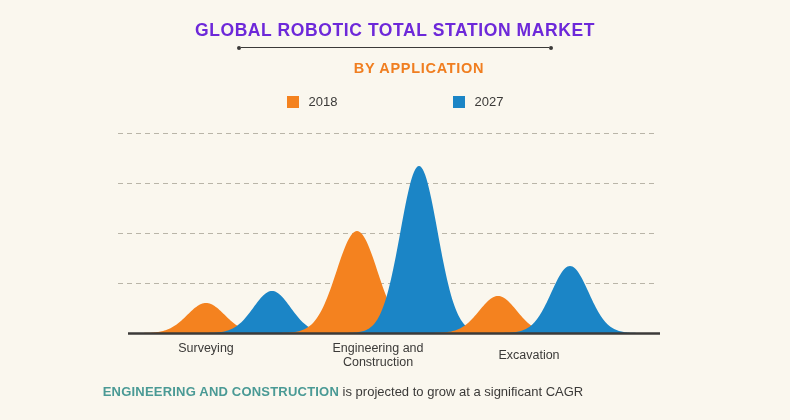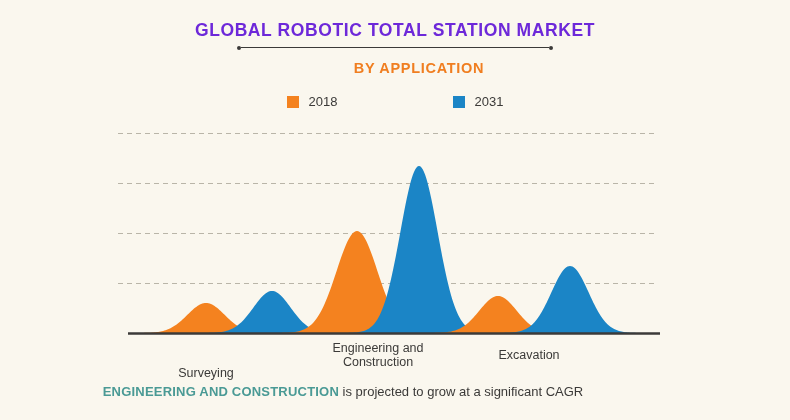--- a/index.html
+++ b/index.html
@@ -158,21 +158,21 @@
 
   <div class="subtitle" style="color: rgb(240, 126, 32);">BY APPLICATION</div>
 
   <div class="legend">
     <div class="legend-item">
       <span class="legend-swatch" style="background: rgb(244, 130, 31);"></span>
       <span class="legend-label">2018</span>
     </div>
     <div class="legend-item">
       <span class="legend-swatch" style="background: rgb(27, 133, 198);"></span>
-      <span class="legend-label">2031</span>
+      <span class="legend-label">2027</span>
     </div>
   </div>
 
   <svg class="plot" viewBox="0 0 790 420" width="790" height="420" preserveAspectRatio="none">
     <g id="gridlines-group">
         <line x1="118" x2="658" y1="283.5" y2="283.5" stroke="#b9b5a8" stroke-width="1" stroke-dasharray="5 4"></line>
         <line x1="118" x2="658" y1="233.5" y2="233.5" stroke="#b9b5a8" stroke-width="1" stroke-dasharray="5 4"></line>
         <line x1="118" x2="658" y1="183.5" y2="183.5" stroke="#b9b5a8" stroke-width="1" stroke-dasharray="5 4"></line>
         <line x1="118" x2="658" y1="133.5" y2="133.5" stroke="#b9b5a8" stroke-width="1" stroke-dasharray="5 4"></line>
       </g>
@@ -181,21 +181,21 @@
         <path d="M198.50 332.98 L199.72 332.98 L200.95 332.97 L202.18 332.96 L203.40 332.95 L204.63 332.94 L205.85 332.92 L207.07 332.91 L208.30 332.88 L209.53 332.85 L210.75 332.81 L211.97 332.77 L213.20 332.72 L214.43 332.65 L215.65 332.57 L216.88 332.48 L218.10 332.37 L219.32 332.24 L220.55 332.08 L221.78 331.90 L223.00 331.69 L224.22 331.45 L225.45 331.17 L226.68 330.84 L227.90 330.47 L229.13 330.05 L230.35 329.58 L231.57 329.04 L232.80 328.44 L234.03 327.77 L235.25 327.04 L236.47 326.22 L237.70 325.33 L238.93 324.36 L240.15 323.31 L241.38 322.17 L242.60 320.96 L243.82 319.67 L245.05 318.30 L246.28 316.86 L247.50 315.36 L248.72 313.80 L249.95 312.20 L251.18 310.56 L252.40 308.89 L253.63 307.22 L254.85 305.54 L256.07 303.89 L257.30 302.27 L258.52 300.69 L259.75 299.19 L260.98 297.77 L262.20 296.44 L263.43 295.23 L264.65 294.15 L265.88 293.22 L267.10 292.43 L268.32 291.81 L269.55 291.36 L270.77 291.09 L272.00 291.00 L273.23 291.09 L274.45 291.36 L275.68 291.81 L276.90 292.43 L278.13 293.22 L279.35 294.15 L280.57 295.23 L281.80 296.44 L283.02 297.77 L284.25 299.19 L285.48 300.69 L286.70 302.27 L287.93 303.89 L289.15 305.54 L290.38 307.22 L291.60 308.89 L292.82 310.56 L294.05 312.20 L295.27 313.80 L296.50 315.36 L297.73 316.86 L298.95 318.30 L300.18 319.67 L301.40 320.96 L302.63 322.17 L303.85 323.31 L305.07 324.36 L306.30 325.33 L307.52 326.22 L308.75 327.04 L309.98 327.77 L311.20 328.44 L312.43 329.04 L313.65 329.58 L314.88 330.05 L316.10 330.47 L317.32 330.84 L318.55 331.17 L319.77 331.45 L321.00 331.69 L322.23 331.90 L323.45 332.08 L324.68 332.24 L325.90 332.37 L327.13 332.48 L328.35 332.57 L329.58 332.65 L330.80 332.72 L332.02 332.77 L333.25 332.81 L334.48 332.85 L335.70 332.88 L336.93 332.91 L338.15 332.92 L339.38 332.94 L340.60 332.95 L341.82 332.96 L343.05 332.97 L344.27 332.98 L345.50 332.98 L345.50 333 L198.50 333 Z" fill="#1b85c6"></path>
         <path d="M276.15 332.96 L277.50 332.95 L278.85 332.93 L280.19 332.91 L281.54 332.89 L282.89 332.86 L284.24 332.82 L285.58 332.77 L286.93 332.71 L288.28 332.64 L289.63 332.55 L290.97 332.44 L292.32 332.31 L293.67 332.15 L295.01 331.96 L296.36 331.74 L297.71 331.47 L299.06 331.15 L300.40 330.78 L301.75 330.34 L303.10 329.83 L304.45 329.23 L305.79 328.55 L307.14 327.76 L308.49 326.86 L309.84 325.84 L311.19 324.69 L312.53 323.39 L313.88 321.93 L315.23 320.31 L316.57 318.52 L317.92 316.54 L319.27 314.37 L320.62 312.01 L321.96 309.46 L323.31 306.70 L324.66 303.75 L326.01 300.62 L327.36 297.30 L328.70 293.81 L330.05 290.16 L331.40 286.38 L332.75 282.48 L334.09 278.50 L335.44 274.46 L336.79 270.39 L338.13 266.32 L339.48 262.30 L340.83 258.36 L342.18 254.54 L343.52 250.89 L344.87 247.43 L346.22 244.22 L347.57 241.28 L348.92 238.66 L350.26 236.38 L351.61 234.48 L352.96 232.97 L354.31 231.88 L355.65 231.22 L357.00 231.00 L358.35 231.22 L359.69 231.88 L361.04 232.97 L362.39 234.48 L363.74 236.38 L365.09 238.66 L366.43 241.28 L367.78 244.22 L369.13 247.43 L370.48 250.89 L371.82 254.54 L373.17 258.36 L374.52 262.30 L375.87 266.32 L377.21 270.39 L378.56 274.46 L379.91 278.50 L381.25 282.48 L382.60 286.38 L383.95 290.16 L385.30 293.81 L386.64 297.30 L387.99 300.62 L389.34 303.75 L390.69 306.70 L392.04 309.46 L393.38 312.01 L394.73 314.37 L396.08 316.54 L397.43 318.52 L398.77 320.31 L400.12 321.93 L401.47 323.39 L402.81 324.69 L404.16 325.84 L405.51 326.86 L406.86 327.76 L408.20 328.55 L409.55 329.23 L410.90 329.83 L412.25 330.34 L413.60 330.78 L414.94 331.15 L416.29 331.47 L417.64 331.74 L418.99 331.96 L420.33 332.15 L421.68 332.31 L423.03 332.44 L424.38 332.55 L425.72 332.64 L427.07 332.71 L428.42 332.77 L429.76 332.82 L431.11 332.86 L432.46 332.89 L433.81 332.91 L435.15 332.93 L436.50 332.95 L437.85 332.96 L437.85 333 L276.15 333 Z" fill="#f4821f"></path>
         <path d="M345.50 332.93 L346.73 332.91 L347.95 332.89 L349.18 332.85 L350.40 332.81 L351.63 332.76 L352.85 332.70 L354.07 332.62 L355.30 332.53 L356.52 332.41 L357.75 332.26 L358.98 332.09 L360.20 331.87 L361.43 331.61 L362.65 331.30 L363.88 330.93 L365.10 330.49 L366.32 329.97 L367.55 329.36 L368.77 328.64 L370.00 327.80 L371.23 326.83 L372.45 325.71 L373.68 324.42 L374.90 322.95 L376.13 321.28 L377.35 319.39 L378.57 317.26 L379.80 314.88 L381.02 312.22 L382.25 309.29 L383.48 306.05 L384.70 302.50 L385.93 298.64 L387.15 294.45 L388.38 289.94 L389.60 285.12 L390.82 279.98 L392.05 274.54 L393.27 268.83 L394.50 262.86 L395.73 256.67 L396.95 250.29 L398.18 243.77 L399.40 237.15 L400.63 230.48 L401.85 223.83 L403.07 217.25 L404.30 210.80 L405.52 204.55 L406.75 198.56 L407.98 192.90 L409.20 187.64 L410.43 182.84 L411.65 178.54 L412.88 174.81 L414.10 171.70 L415.32 169.23 L416.55 167.44 L417.77 166.36 L419.00 166.00 L420.23 166.36 L421.45 167.44 L422.68 169.23 L423.90 171.70 L425.13 174.81 L426.35 178.54 L427.57 182.84 L428.80 187.64 L430.02 192.90 L431.25 198.56 L432.48 204.55 L433.70 210.80 L434.93 217.25 L436.15 223.83 L437.38 230.48 L438.60 237.15 L439.82 243.77 L441.05 250.29 L442.27 256.67 L443.50 262.86 L444.73 268.83 L445.95 274.54 L447.18 279.98 L448.40 285.12 L449.63 289.94 L450.85 294.45 L452.07 298.64 L453.30 302.50 L454.52 306.05 L455.75 309.29 L456.98 312.22 L458.20 314.88 L459.43 317.26 L460.65 319.39 L461.88 321.28 L463.10 322.95 L464.32 324.42 L465.55 325.71 L466.77 326.83 L468.00 327.80 L469.23 328.64 L470.45 329.36 L471.68 329.97 L472.90 330.49 L474.13 330.93 L475.35 331.30 L476.58 331.61 L477.80 331.87 L479.02 332.09 L480.25 332.26 L481.48 332.41 L482.70 332.53 L483.93 332.62 L485.15 332.70 L486.38 332.76 L487.60 332.81 L488.82 332.85 L490.05 332.89 L491.27 332.91 L492.50 332.93 L492.50 333 L345.50 333 Z" fill="#1b85c6"></path>
         <path d="M424.50 332.98 L425.73 332.98 L426.95 332.97 L428.18 332.97 L429.40 332.96 L430.63 332.95 L431.85 332.93 L433.07 332.92 L434.30 332.89 L435.52 332.87 L436.75 332.84 L437.98 332.80 L439.20 332.75 L440.43 332.69 L441.65 332.62 L442.88 332.54 L444.10 332.44 L445.32 332.33 L446.55 332.19 L447.77 332.03 L449.00 331.85 L450.23 331.63 L451.45 331.39 L452.68 331.10 L453.90 330.77 L455.13 330.40 L456.35 329.98 L457.57 329.51 L458.80 328.98 L460.02 328.40 L461.25 327.75 L462.48 327.03 L463.70 326.24 L464.93 325.39 L466.15 324.46 L467.38 323.46 L468.60 322.39 L469.82 321.25 L471.05 320.05 L472.27 318.78 L473.50 317.46 L474.73 316.09 L475.95 314.68 L477.18 313.23 L478.40 311.76 L479.63 310.29 L480.85 308.81 L482.07 307.35 L483.30 305.92 L484.52 304.54 L485.75 303.21 L486.98 301.96 L488.20 300.80 L489.43 299.73 L490.65 298.78 L491.88 297.95 L493.10 297.26 L494.32 296.72 L495.55 296.32 L496.77 296.08 L498.00 296.00 L499.23 296.08 L500.45 296.32 L501.68 296.72 L502.90 297.26 L504.13 297.95 L505.35 298.78 L506.57 299.73 L507.80 300.80 L509.02 301.96 L510.25 303.21 L511.48 304.54 L512.70 305.92 L513.92 307.35 L515.15 308.81 L516.38 310.29 L517.60 311.76 L518.83 313.23 L520.05 314.68 L521.27 316.09 L522.50 317.46 L523.73 318.78 L524.95 320.05 L526.17 321.25 L527.40 322.39 L528.63 323.46 L529.85 324.46 L531.08 325.39 L532.30 326.24 L533.52 327.03 L534.75 327.75 L535.98 328.40 L537.20 328.98 L538.42 329.51 L539.65 329.98 L540.88 330.40 L542.10 330.77 L543.33 331.10 L544.55 331.39 L545.77 331.63 L547.00 331.85 L548.23 332.03 L549.45 332.19 L550.67 332.33 L551.90 332.44 L553.13 332.54 L554.35 332.62 L555.58 332.69 L556.80 332.75 L558.02 332.80 L559.25 332.84 L560.48 332.87 L561.70 332.89 L562.92 332.92 L564.15 332.93 L565.38 332.95 L566.60 332.96 L567.83 332.97 L569.05 332.97 L570.27 332.98 L571.50 332.98 L571.50 333 L424.50 333 Z" fill="#f4821f"></path>
         <path d="M496.50 332.97 L497.73 332.96 L498.95 332.95 L500.18 332.94 L501.40 332.93 L502.63 332.91 L503.85 332.88 L505.07 332.85 L506.30 332.81 L507.52 332.76 L508.75 332.70 L509.98 332.63 L511.20 332.55 L512.42 332.44 L513.65 332.32 L514.88 332.17 L516.10 331.99 L517.33 331.79 L518.55 331.54 L519.77 331.25 L521.00 330.92 L522.23 330.53 L523.45 330.08 L524.67 329.56 L525.90 328.97 L527.13 328.30 L528.35 327.54 L529.58 326.69 L530.80 325.73 L532.02 324.66 L533.25 323.49 L534.48 322.19 L535.70 320.76 L536.92 319.21 L538.15 317.53 L539.38 315.73 L540.60 313.79 L541.83 311.73 L543.05 309.55 L544.27 307.25 L545.50 304.86 L546.73 302.38 L547.95 299.82 L549.17 297.20 L550.40 294.55 L551.63 291.87 L552.85 289.20 L554.08 286.56 L555.30 283.97 L556.52 281.46 L557.75 279.06 L558.98 276.79 L560.20 274.68 L561.42 272.75 L562.65 271.03 L563.88 269.54 L565.10 268.29 L566.33 267.30 L567.55 266.58 L568.77 266.15 L570.00 266.00 L571.23 266.15 L572.45 266.58 L573.67 267.30 L574.90 268.29 L576.13 269.54 L577.35 271.03 L578.58 272.75 L579.80 274.68 L581.02 276.79 L582.25 279.06 L583.48 281.46 L584.70 283.97 L585.92 286.56 L587.15 289.20 L588.38 291.87 L589.60 294.55 L590.83 297.20 L592.05 299.82 L593.27 302.38 L594.50 304.86 L595.73 307.25 L596.95 309.55 L598.17 311.73 L599.40 313.79 L600.63 315.73 L601.85 317.53 L603.08 319.21 L604.30 320.76 L605.52 322.19 L606.75 323.49 L607.98 324.66 L609.20 325.73 L610.42 326.69 L611.65 327.54 L612.88 328.30 L614.10 328.97 L615.33 329.56 L616.55 330.08 L617.77 330.53 L619.00 330.92 L620.23 331.25 L621.45 331.54 L622.67 331.79 L623.90 331.99 L625.13 332.17 L626.35 332.32 L627.58 332.44 L628.80 332.55 L630.02 332.63 L631.25 332.70 L632.48 332.76 L633.70 332.81 L634.92 332.85 L636.15 332.88 L637.38 332.91 L638.60 332.93 L639.83 332.94 L641.05 332.95 L642.27 332.96 L643.50 332.97 L643.50 333 L496.50 333 Z" fill="#1b85c6"></path>
       </g>
     <line id="axis-line" x1="128" y1="333.5" x2="660" y2="333.5" stroke="#3b3a38" stroke-width="2.5"></line>
   </svg>
 
   <div class="cat-labels">
-    <div class="cat-label" style="left: 78px; margin-top: 25px;">Surveying</div>
+    <div class="cat-label" style="left: 78px;">Surveying</div>
     <div class="cat-label" style="left: 250px;">Engineering and Construction</div>
     <div class="cat-label" style="left: 401px; margin-top: 7px;">Excavation</div>
   </div>
 
   <div class="footer" style="color: rgb(59, 58, 56);">
     <span class="hl" style="color: rgb(74, 154, 149);">ENGINEERING AND CONSTRUCTION</span><span> is projected to grow at a significant CAGR</span>
   </div>
 
 </div>
 

